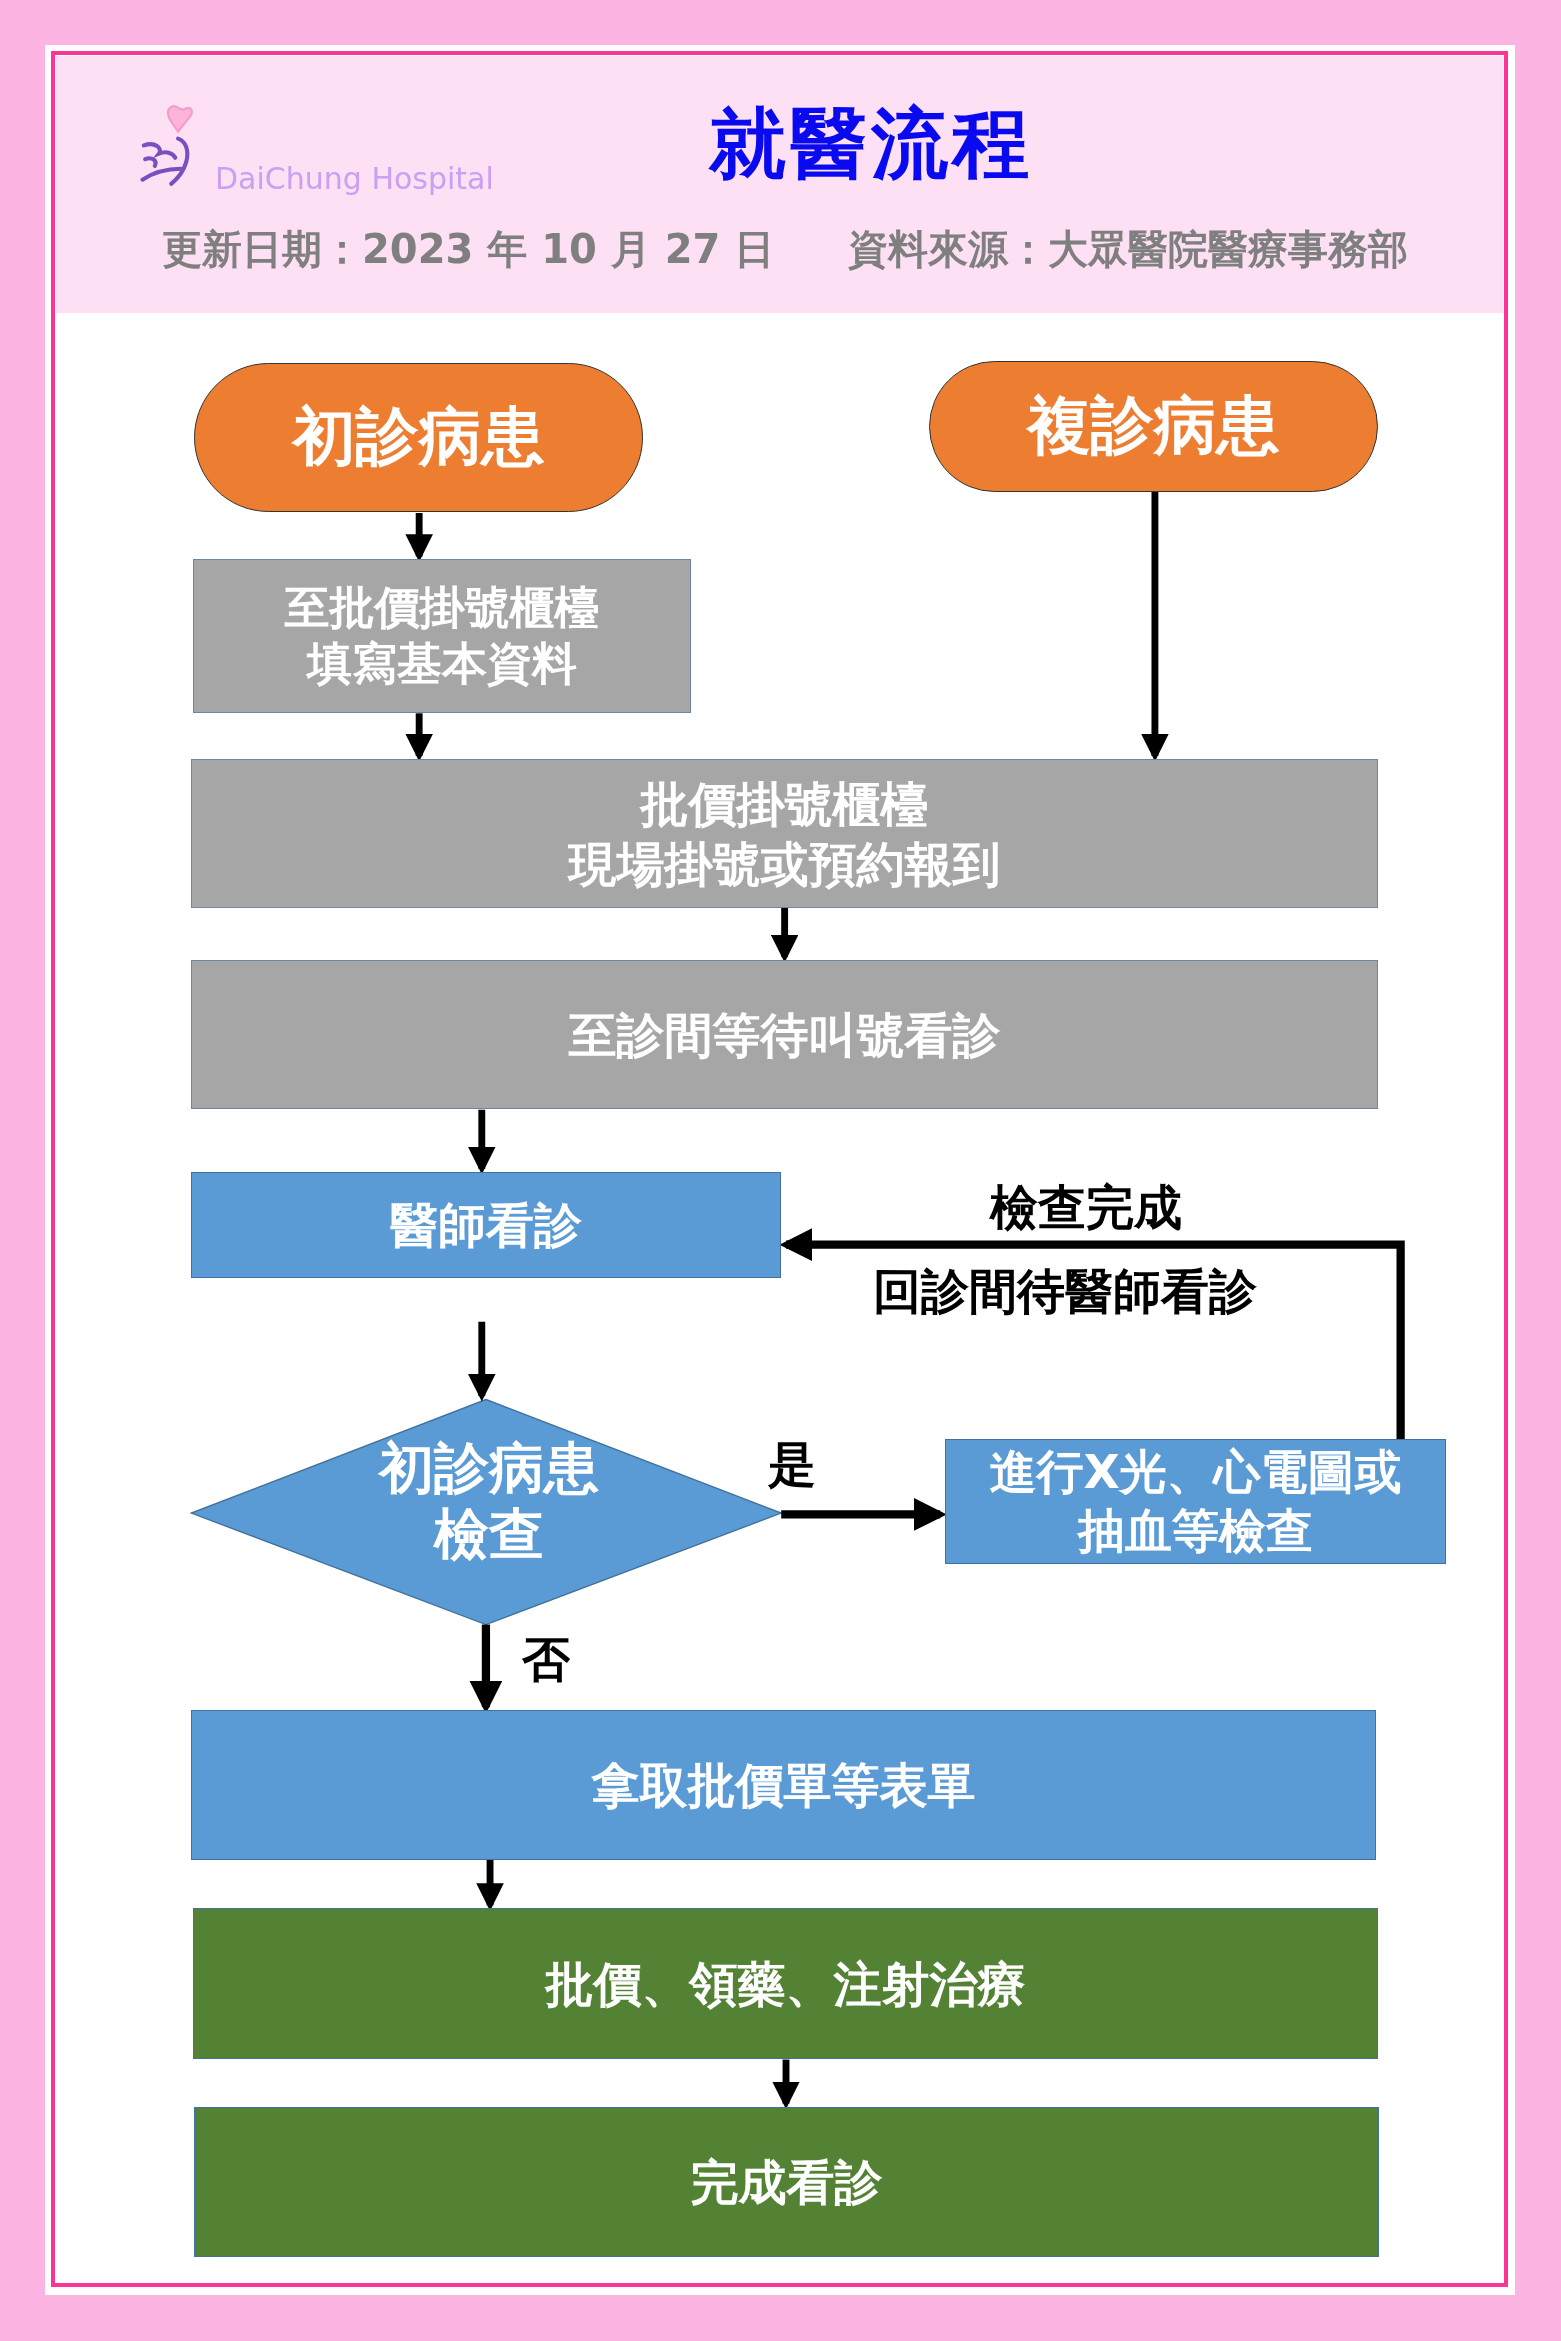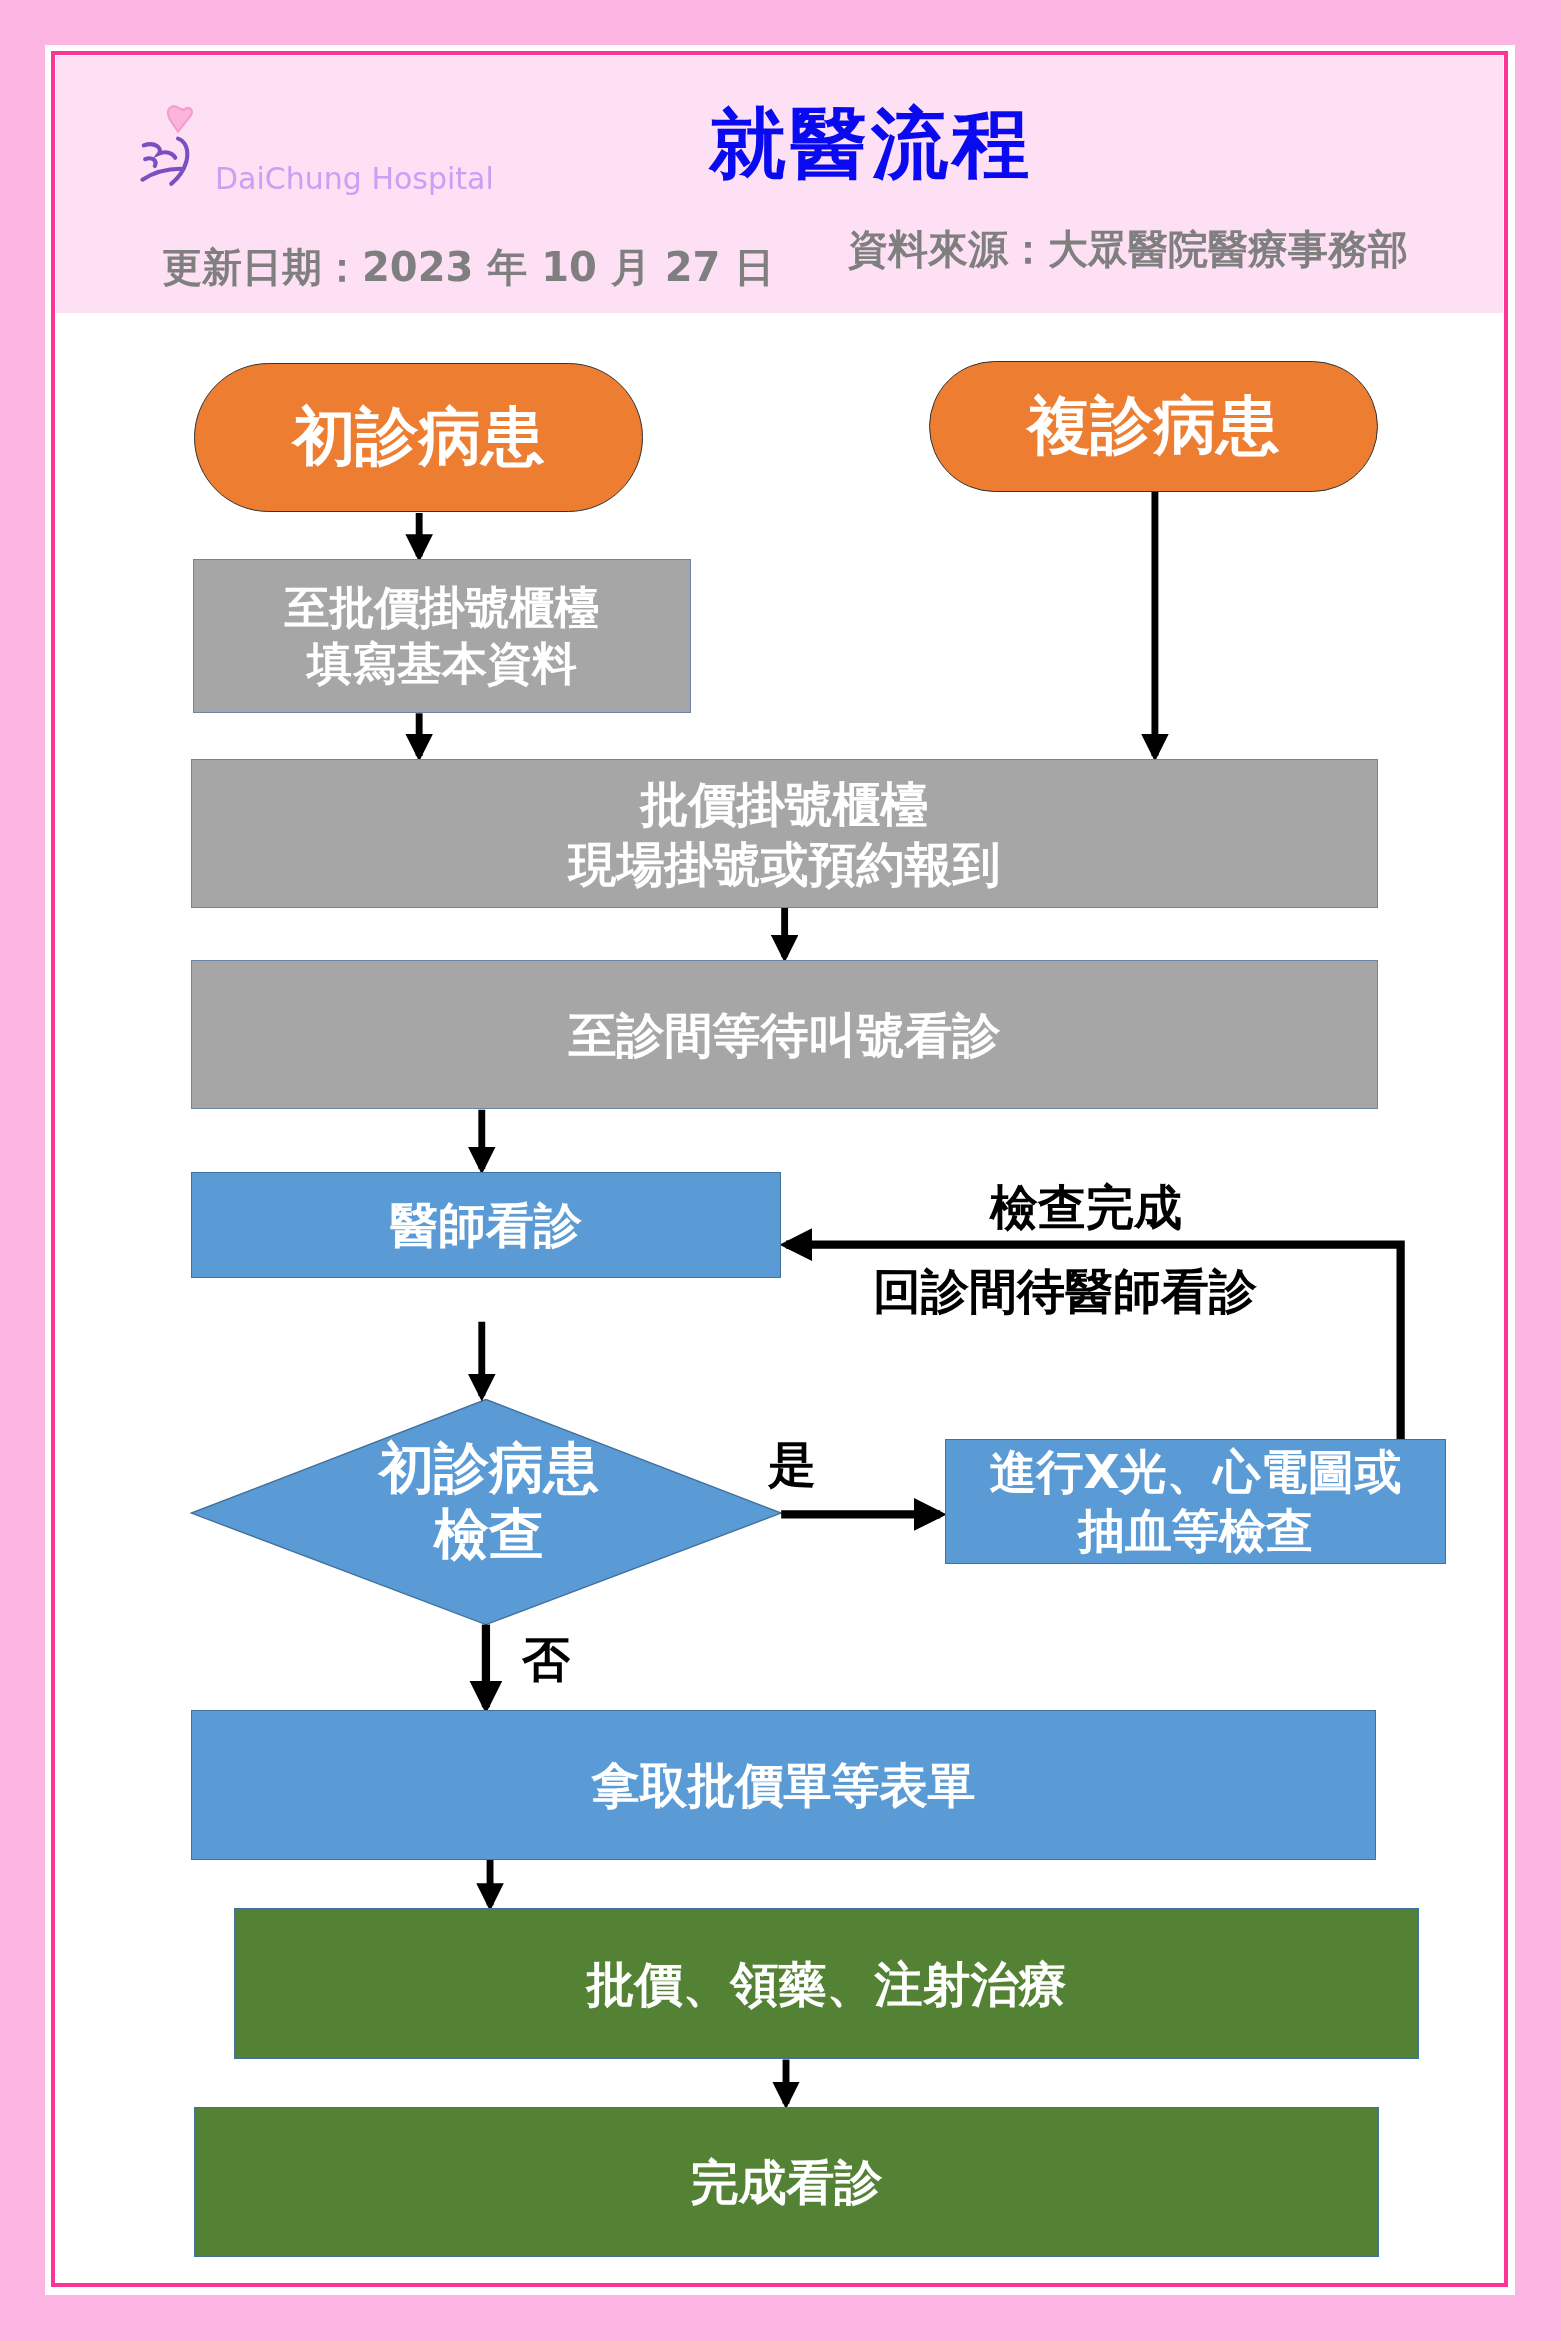--- a/index.html
+++ b/index.html
@@ -6,21 +6,21 @@
   body { width:1561px; height:2342px; background:#fcb4e2; position:relative; overflow:hidden;
          font-family:"DejaVu Sans","Liberation Sans",sans-serif; }
   .white-frame { position:absolute; left:45px; top:45px; width:1470px; height:2250px; background:#ffffff; }
   .pink-frame { position:absolute; left:51px; top:51px; width:1457px; height:2236px; box-sizing:border-box;
                 border:4.8px solid #fc3494; background:#ffffff; }
   .header { position:absolute; left:56px; top:56px; width:1447px; height:257px; background:#fde0f3; }
   .logo { position:absolute; left:138px; top:96px; width:358px; height:103px; }
   .logo-zh { position:absolute; left:77px; top:0px; font-size:63px; font-weight:bold; color:#fc3494; letter-spacing:1.4px; white-space:nowrap; line-height:76px; }
   .logo-en { position:absolute; left:77px; top:66px; font-size:30px; color:#c8a0f4; white-space:nowrap; line-height:34px; }
   .title { position:absolute; left:709px; top:96px; font-size:77px; font-weight:bold; color:#0a0af0; letter-spacing:4.1px; white-space:nowrap; line-height:96px; }
-  .meta-date { position:absolute; left:162px; top:240px; font-size:40px; font-weight:bold; color:#7f7f7f; white-space:nowrap; line-height:55px; }
+  .meta-date { position:absolute; left:162px; top:222px; font-size:40px; font-weight:bold; color:#7f7f7f; white-space:nowrap; line-height:55px; }
   .meta-src { position:absolute; left:848px; top:222px; font-size:40px; font-weight:bold; color:#7f7f7f; white-space:nowrap; line-height:55px; }
 
   .node { position:absolute; display:flex; align-items:center; justify-content:center; text-align:center;
           color:#ffffff; font-weight:bold; box-sizing:border-box; line-height:1.25; white-space:pre-line; }
   .pill { background:#ed7d31; border:1.4px solid #333; border-radius:76px; font-size:63px; }
   .gray { background:#a6a6a6; border:1.4px solid #6a86a4; font-size:48px; }
   .blue { background:#5b9bd5; border:1.4px solid #41719c; font-size:48px; }
   .green { background:#548235; border:1.4px solid #41719c; font-size:48px; }
   .lbl { position:absolute; font-weight:bold; color:#000; font-size:48px; white-space:nowrap; line-height:1; }
   svg.conn { position:absolute; left:0; top:0; width:1561px; height:2342px; pointer-events:none; }
@@ -96,21 +96,21 @@
 <div class="node blue" style="left:191px;top:1172px;width:590px;height:106px;">醫師看診</div>
 
 <div class="diamond-text">初診病患
 檢查</div>
 
 <div class="node blue" style="left:945px;top:1439px;width:501px;height:125px;font-size:47px;">進行X光、心電圖或
 抽血等檢查</div>
 
 <div class="node blue" style="left:191px;top:1710px;width:1185px;height:150px;">拿取批價單等表單</div>
 
-<div class="node green" style="left:193px;top:1908px;width:1185px;height:151px;margin-left:41px;">批價、領藥、注射治療</div>
+<div class="node green" style="left:193px;top:1908px;width:1185px;height:151px;">批價、領藥、注射治療</div>
 
 <div class="node green" style="left:194px;top:2107px;width:1185px;height:150px;">完成看診</div>
 
 <div class="lbl" style="left:768px;top:1440px;">是</div>
 <div class="lbl" style="left:522px;top:1635px;">否</div>
 <div class="lbl" style="left:990px;top:1183px;">檢查完成</div>
 <div class="lbl" style="left:873px;top:1267px;">回診間待醫師看診</div>
 
 
 </body></html>

